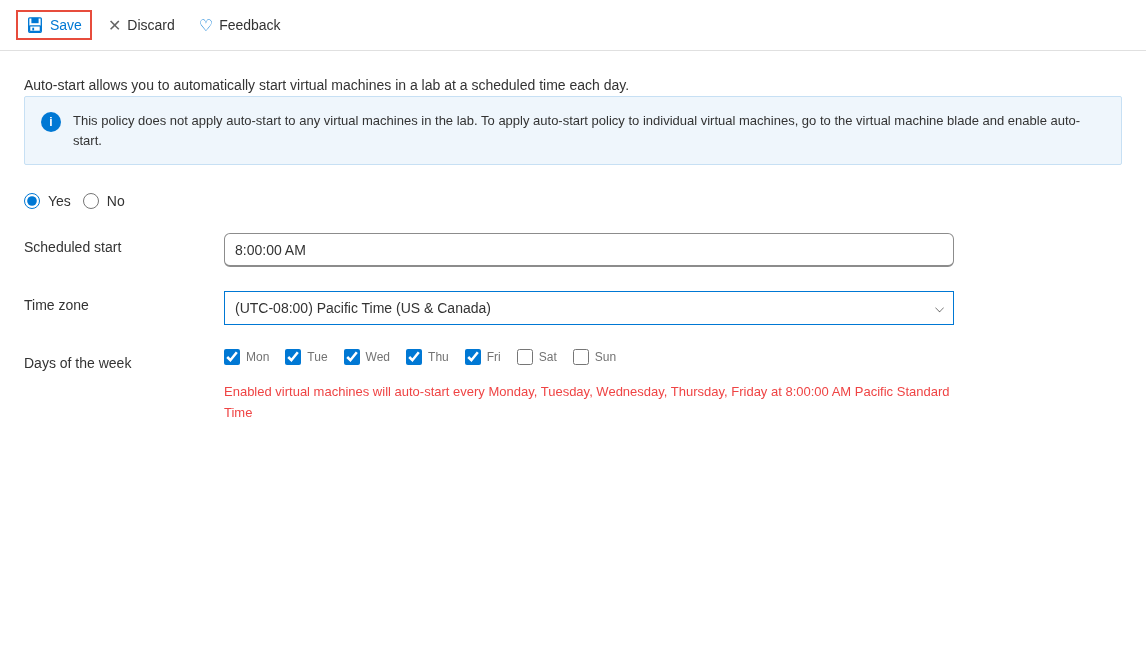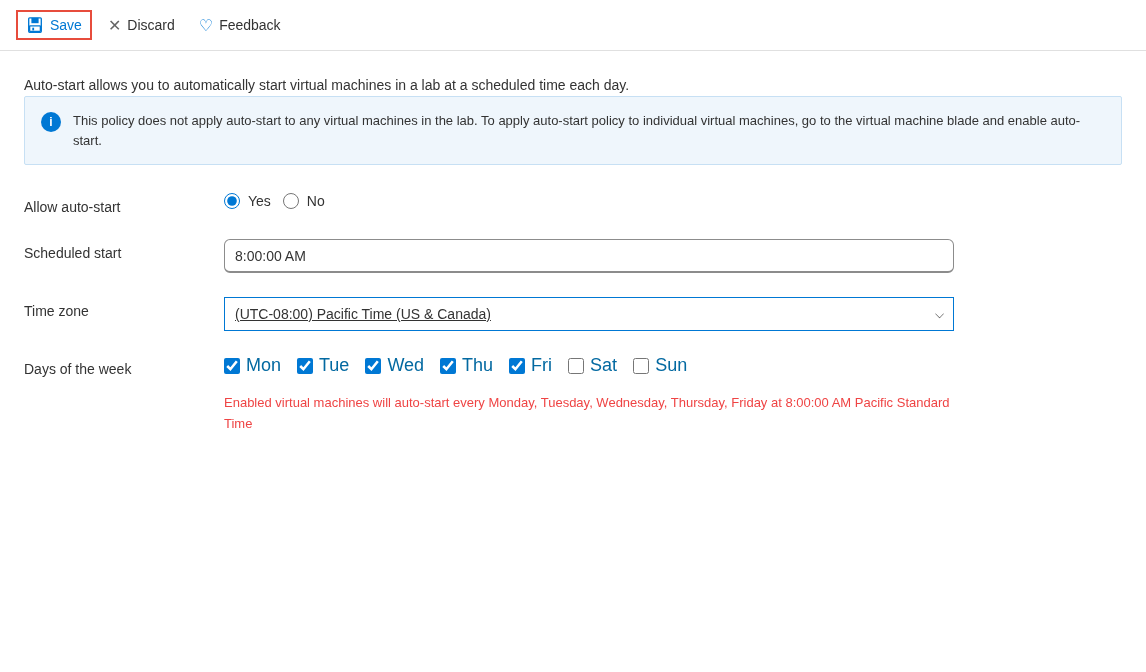--- a/index.html
+++ b/index.html
@@ -160,21 +160,20 @@
       border: 1px solid #0078d4;
       border-radius: 0;
       font-size: 14px;
       color: #333;
       background: #fff;
       appearance: none;
       -webkit-appearance: none;
       cursor: pointer;
       height: 34px;
       outline: none;
-      text-decoration: underline;
     }
     .select-chevron {
       position: absolute;
       right: 10px;
       top: 50%;
       transform: translateY(-50%);
       pointer-events: none;
       color: #333;
       font-size: 12px;
     }
@@ -192,22 +191,22 @@
       gap: 6px;
       cursor: pointer;
     }
     .checkbox-input {
       width: 16px;
       height: 16px;
       accent-color: #0078d4;
       cursor: pointer;
     }
     .checkbox-label {
-      font-size: 18px;
-      color: #0369a1;
+      font-size: 12px;
+      color: #737373;
     }
 
     
     .summary-text {
       font-size: 13px;
       color: #ef4444;
       line-height: 1.6;
       margin-top: 17px;
       max-width: 730px;
     }
@@ -247,21 +246,20 @@
   <p class="description">Auto-start allows you to automatically start virtual machines in a lab at a scheduled time each day.</p>
 
   <div class="info-box">
     <div class="info-icon">i</div>
     <p class="info-text">This policy does not apply auto-start to any virtual machines in the lab. To apply auto-start policy to individual virtual machines, go to the virtual machine blade and enable auto-start.</p>
   </div>
 
   <div class="form-section">
 
     <div class="form-row">
-      <div class="form-label">Allow auto-start</div>
       <div class="form-control">
         <div class="radio-group">
           <label class="radio-item">
             <input type="radio" class="radio-input" name="autostart" value="yes" checked="" style="">
             <span>Yes</span>
           </label>
           <label class="radio-item">
             <input type="radio" class="radio-input" name="autostart" value="no" style="">
             <span>No</span>
           </label>

